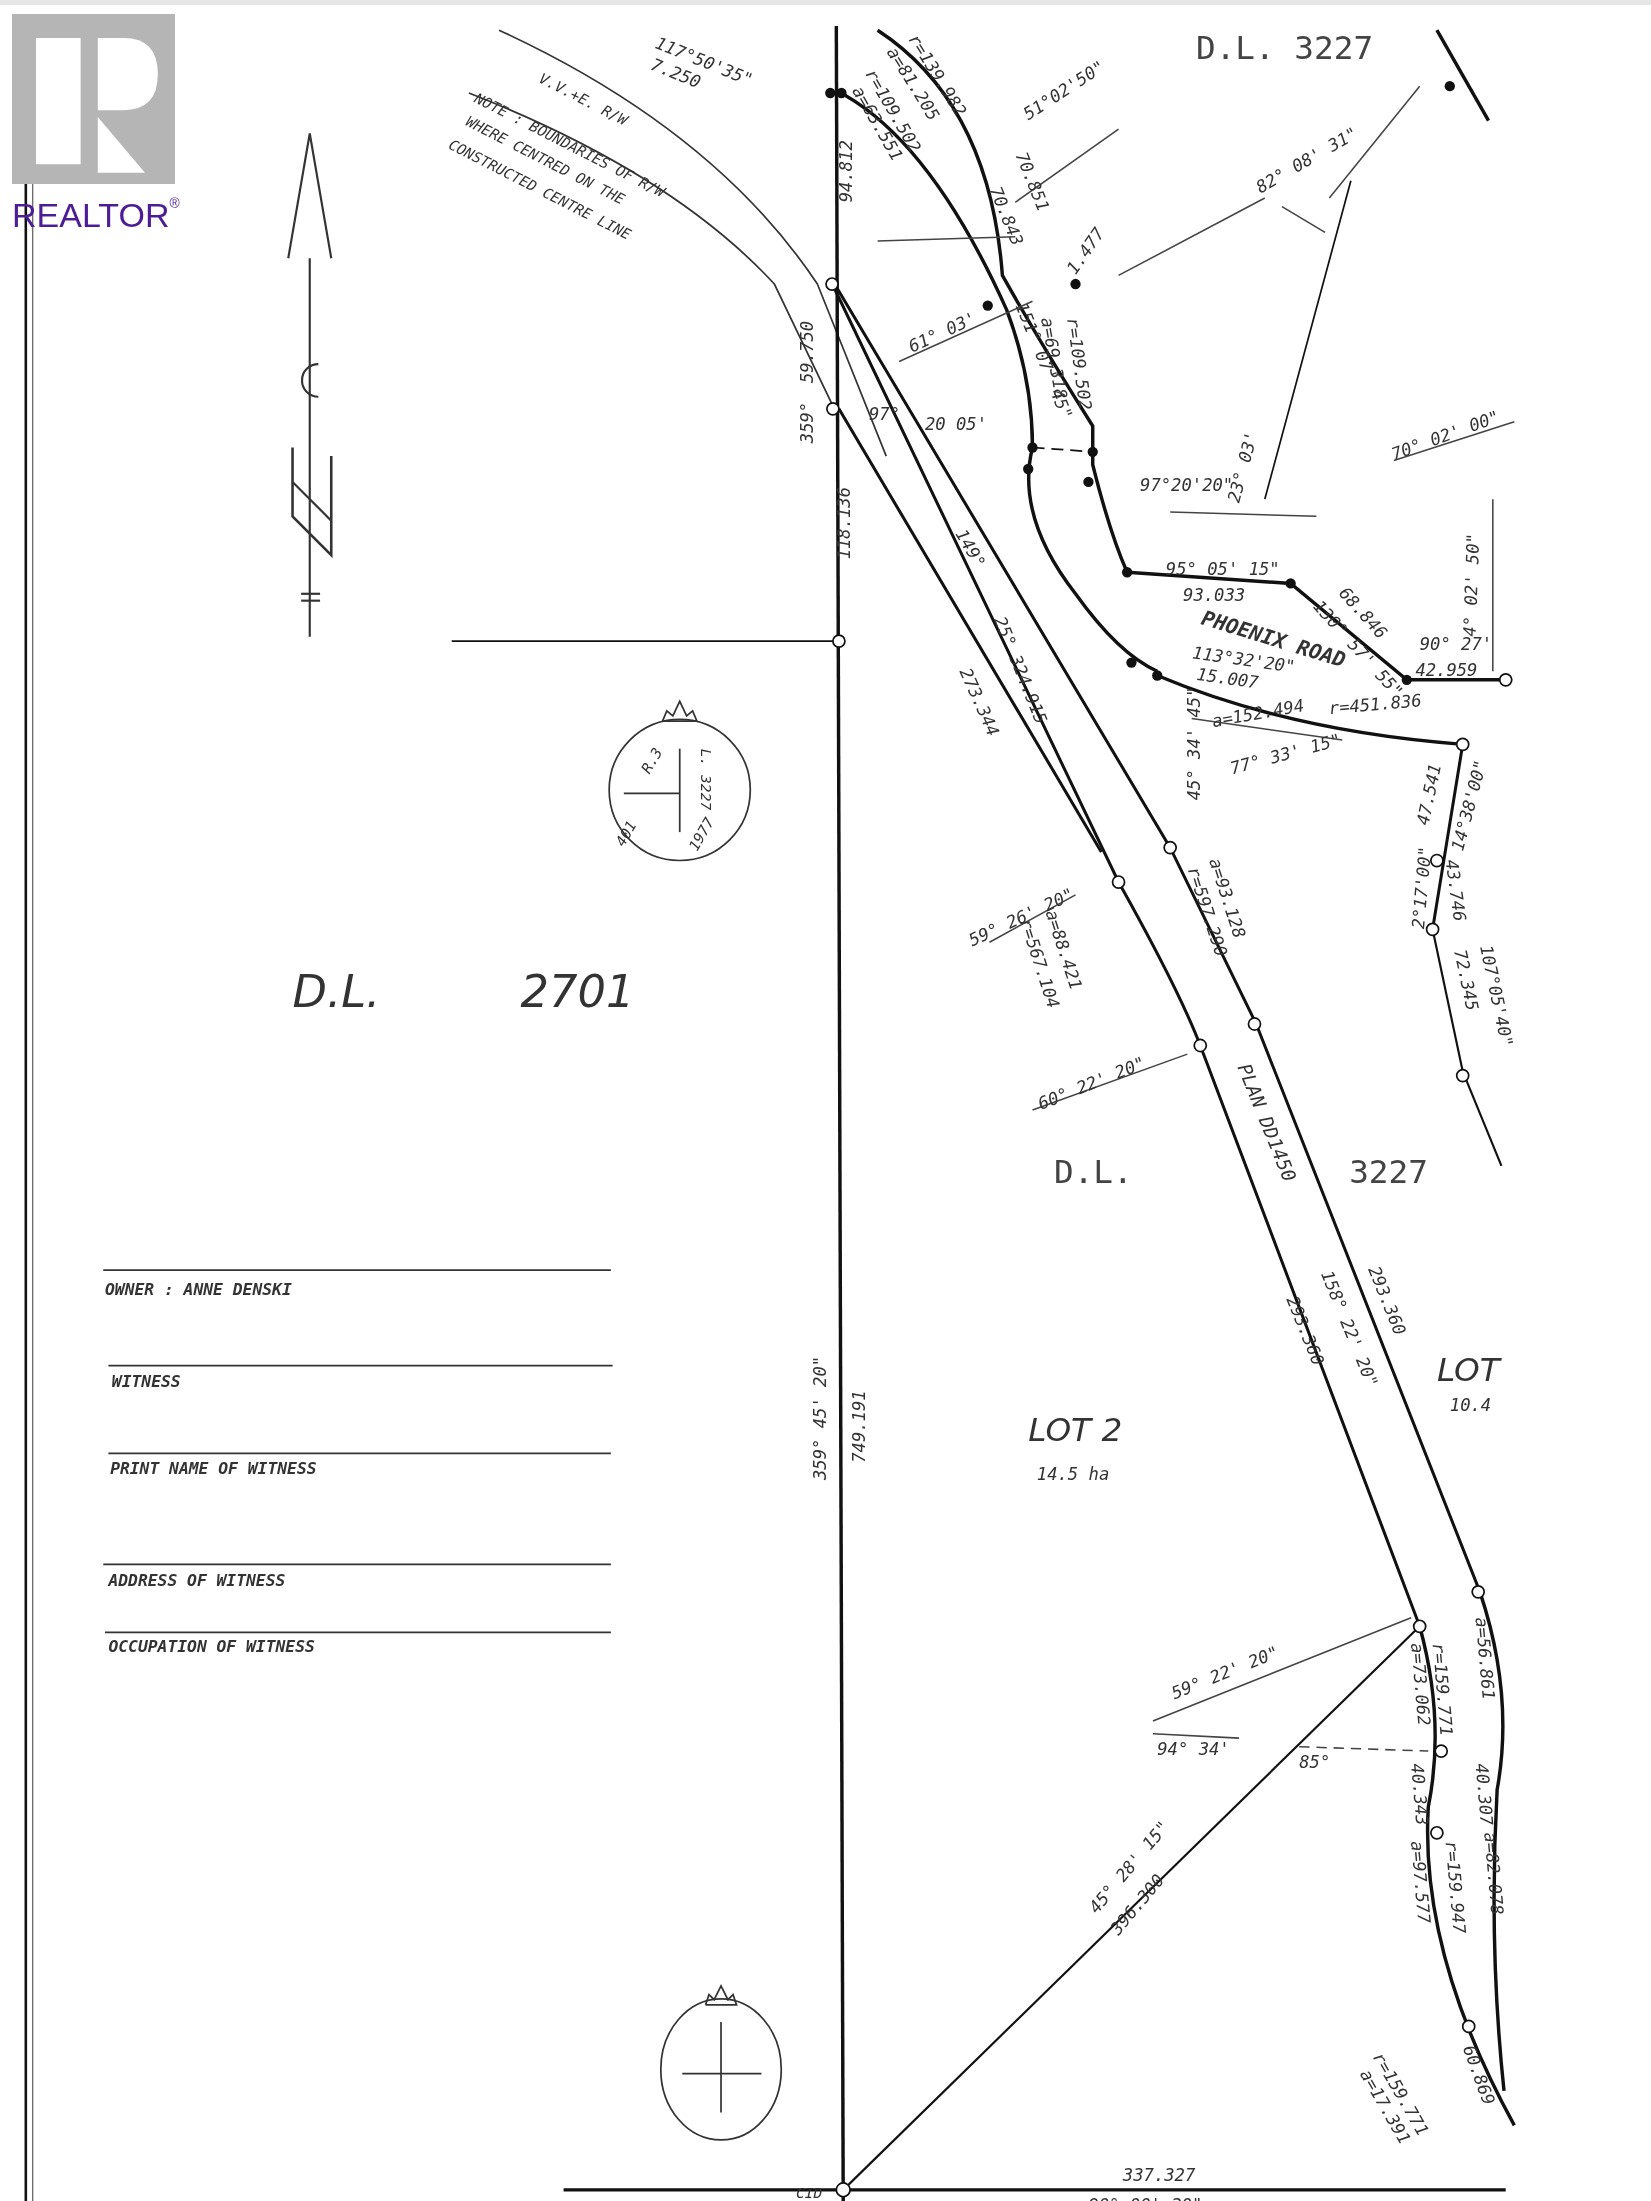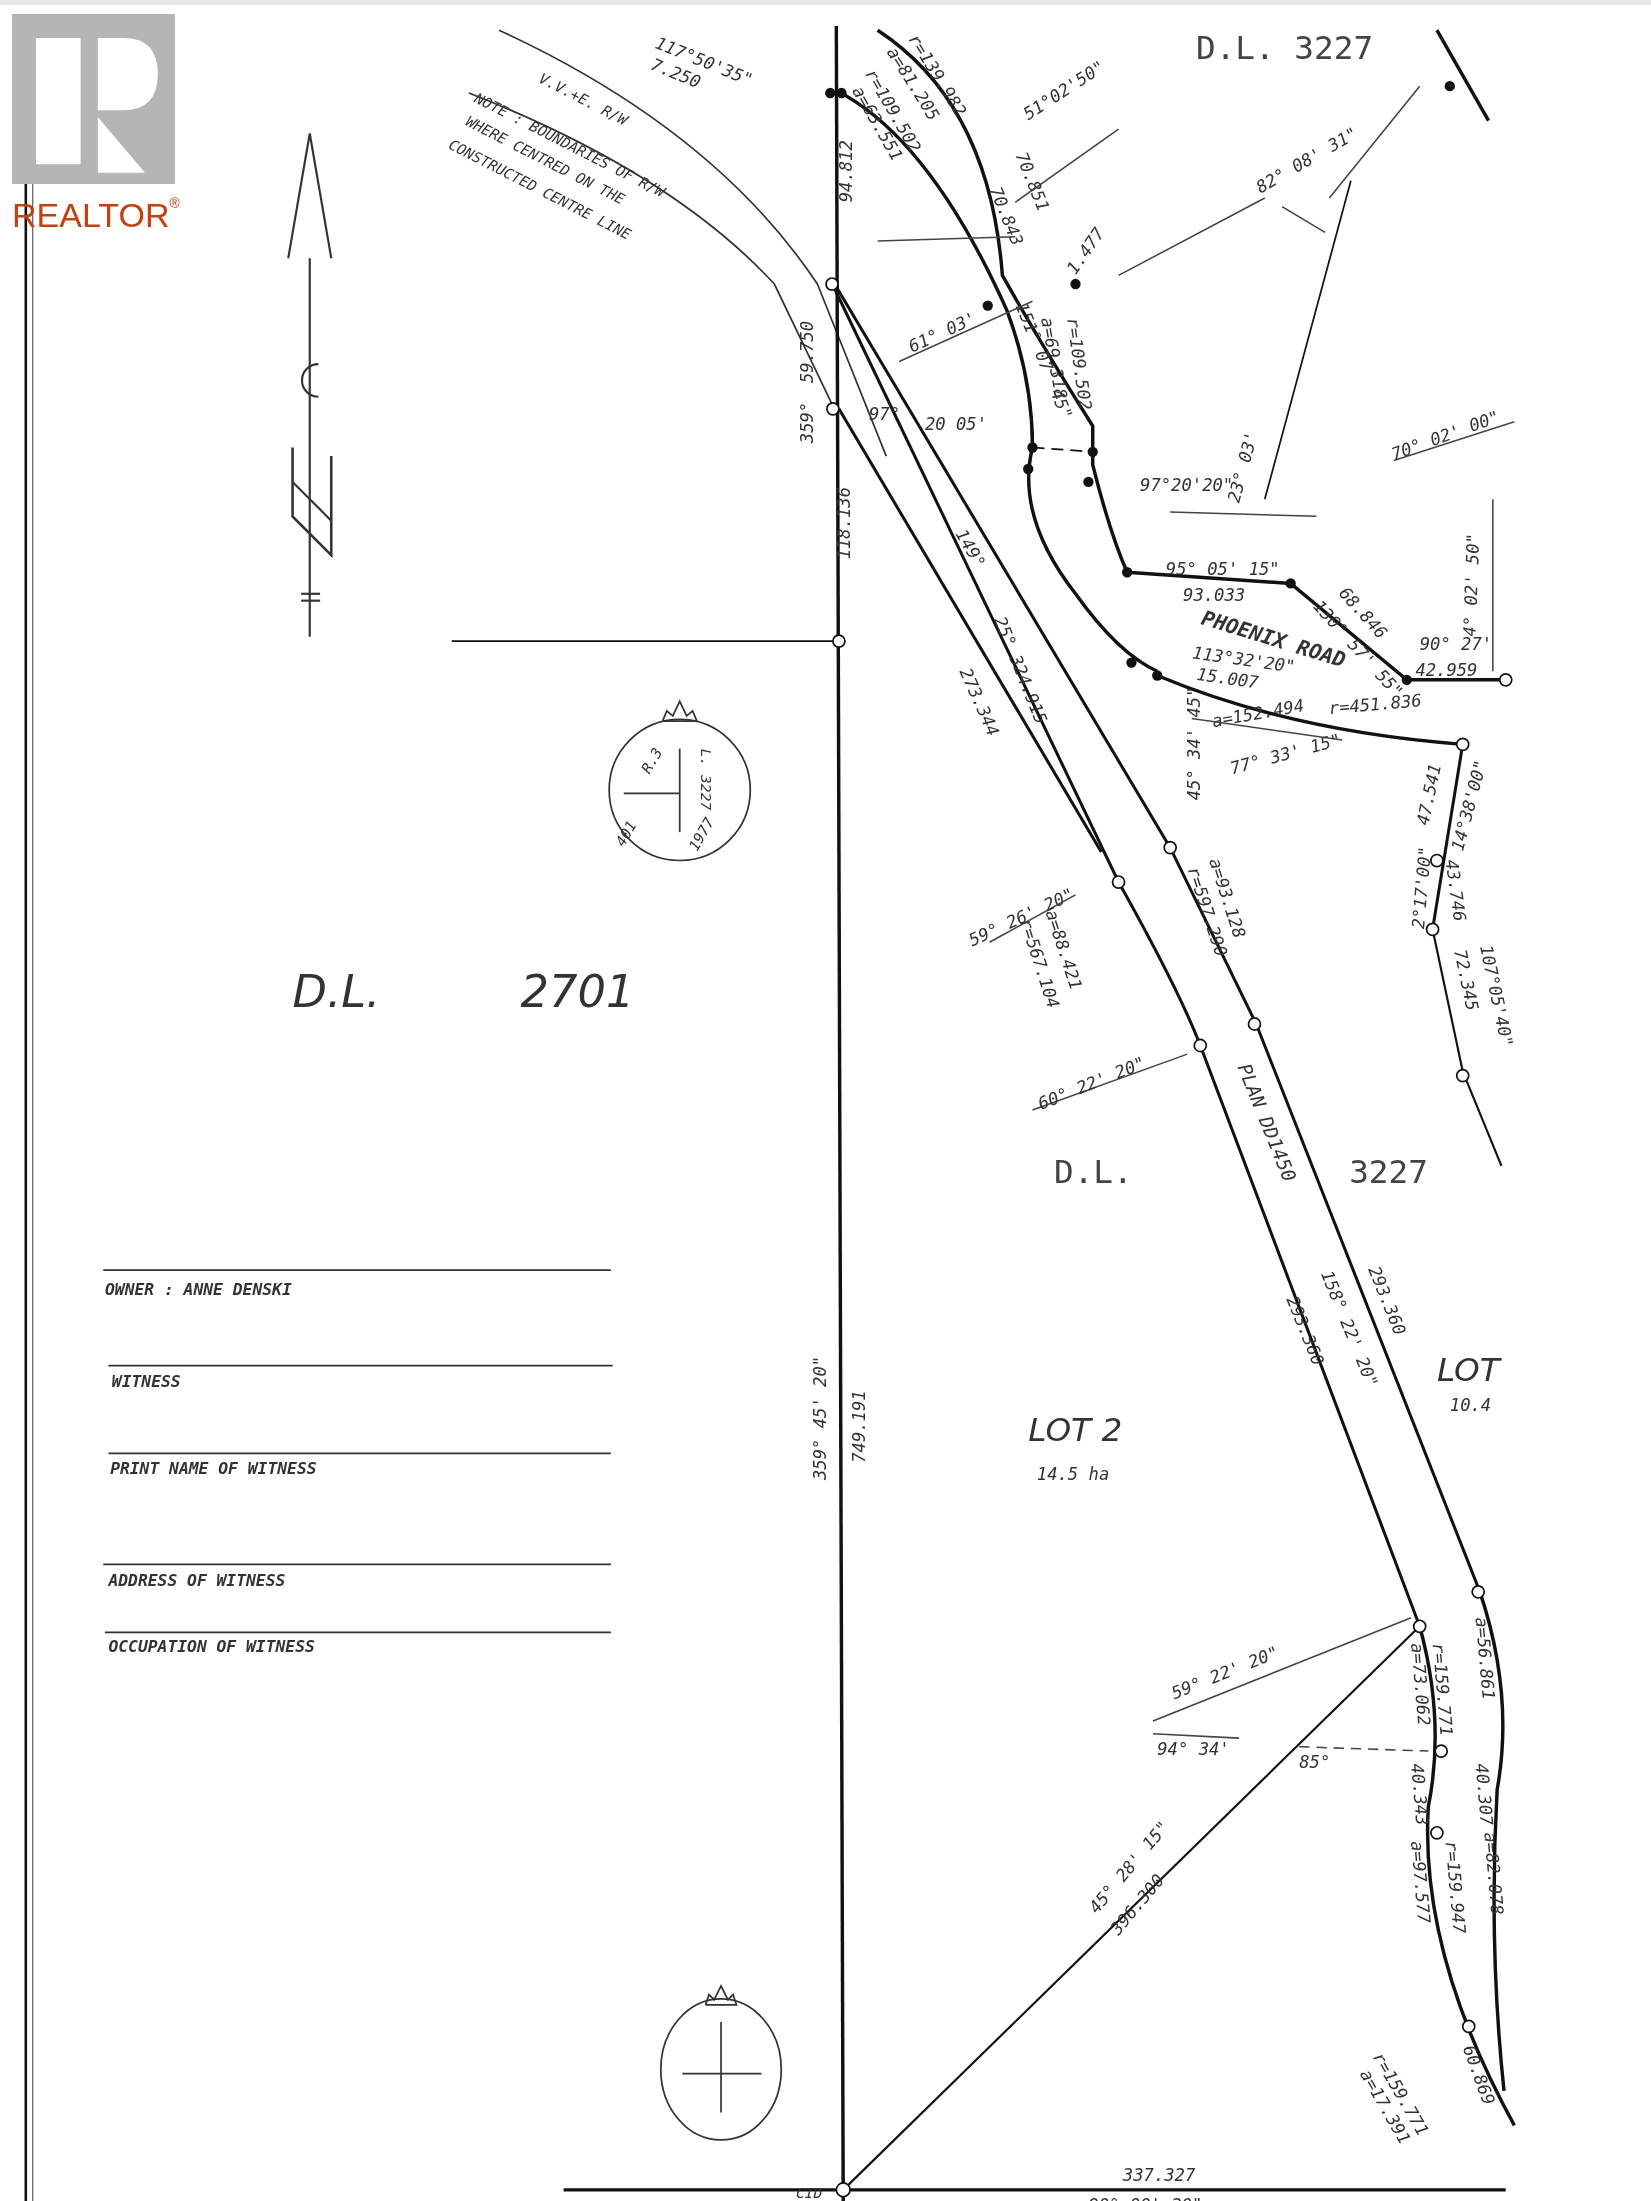--- a/index.html
+++ b/index.html
@@ -7,21 +7,21 @@
   .top-rule { position: absolute; left: 0; top: 0; width: 1652px; height: 5.2px; background: #e6e6e6; }
   .plan { position: absolute; left: 0; top: 0; }
   .logo {
     position: absolute; left: 12px; top: 13.8px; width: 165px; height: 220px;
   }
   .logo-box {
     position: absolute; left: 0; top: 0; width: 163px; height: 170px; background: #b5b5b5;
   }
   .logo-word {
     position: absolute; left: 0; top: 182px; font-family: "Liberation Sans", sans-serif;
-    font-size: 34px; color: #c2410c; letter-spacing: 0px;
+    font-size: 34px; color: #4c1d95; letter-spacing: 0px;
   }
   .logo-reg { font-size: 13.8px; vertical-align: top; }
   svg text { font-family: "DejaVu Sans Mono", monospace; fill: #333; }
   .lbl { font-size: 20px; font-style: italic; }
   .lbl-sm { font-size: 17px; font-style: italic; }
   .big { font-size: 52px; font-family: "DejaVu Sans", sans-serif; font-style: italic; fill: #333; }
   .dl { font-size: 38px; fill: #444; }
   .form-lbl { font-size: 19px; font-style: italic; font-weight: bold; fill: #333; }
 </style>
 </head>

